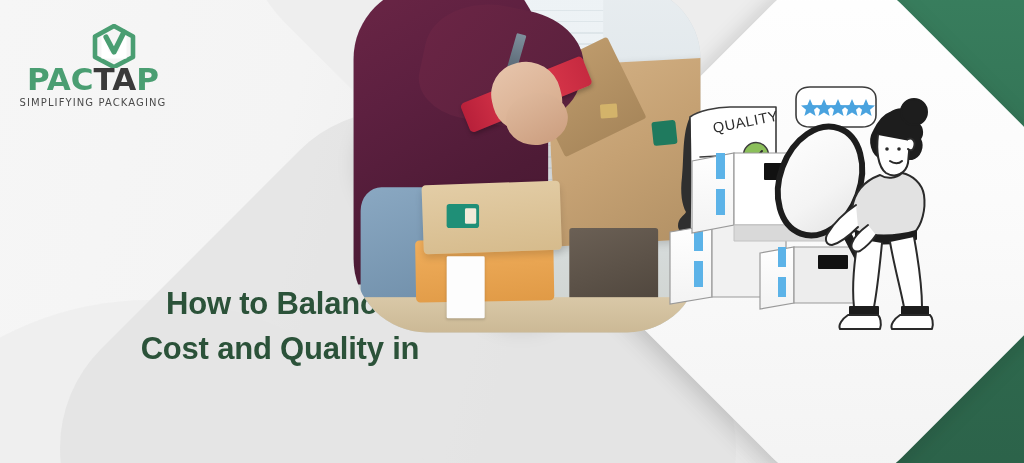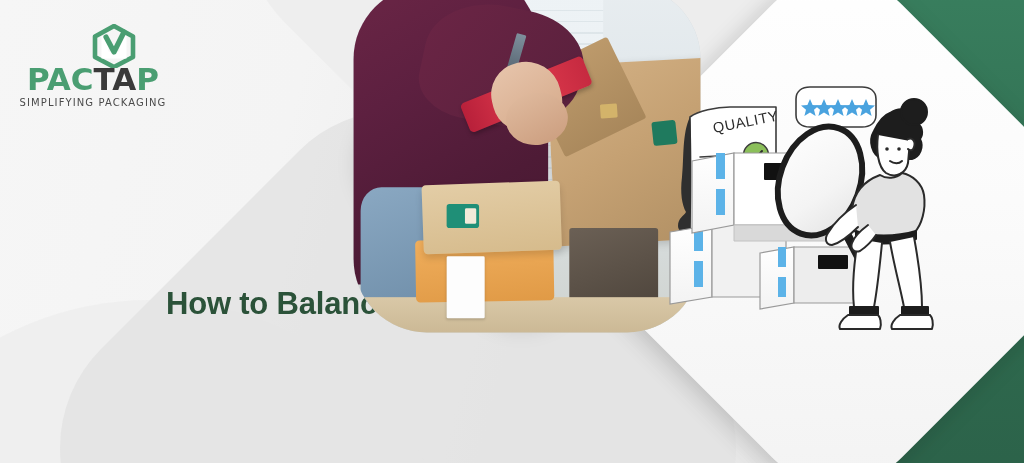--- a/index.html
+++ b/index.html
@@ -286,20 +286,21 @@
       </svg>
     </div>
     <div class="logo-word">
       <span class="g">PAC</span><span class="d">TA</span><span class="g">P</span>
     </div>
     <div class="logo-tag">SIMPLIFYING PACKAGING</div>
   </div>
 
   <h1 class="headline">
     <span>How to Balance</span>
+    <span>Cost and Quality in</span>
   </h1>
 
   <div class="photo-wrap">
     <div class="photo-inner">
       <div class="photo-scene">
         <div class="ph-wall"></div>
         <div class="ph-brick"></div>
         <div class="ph-bigbox"></div>
         <div class="ph-bigflap"></div>
         <div class="ph-tape1"></div>

